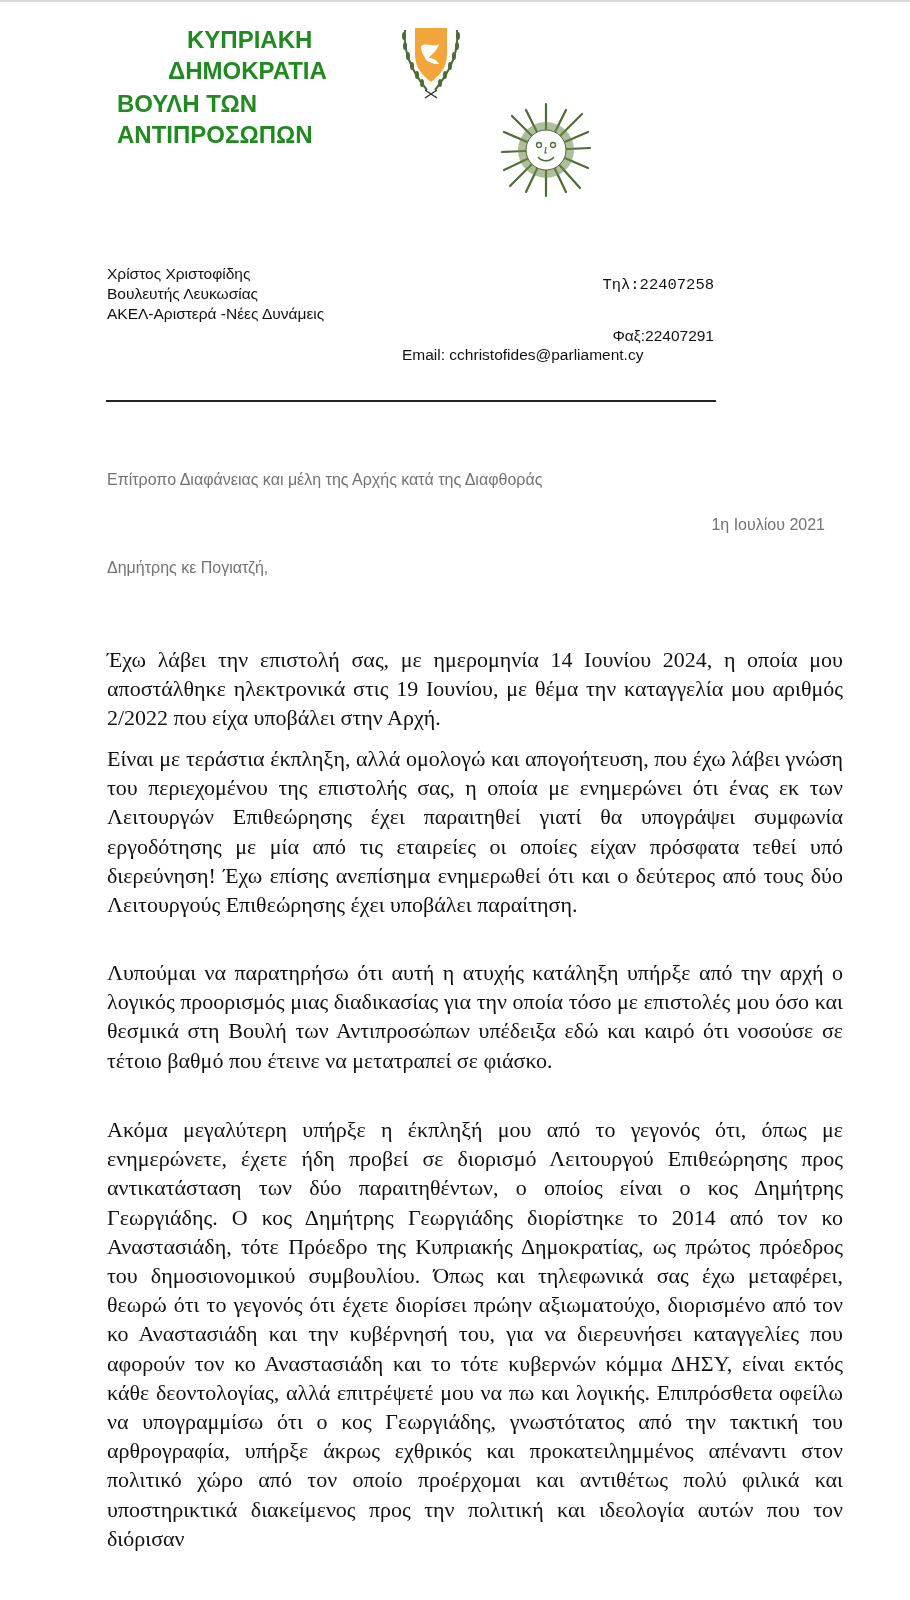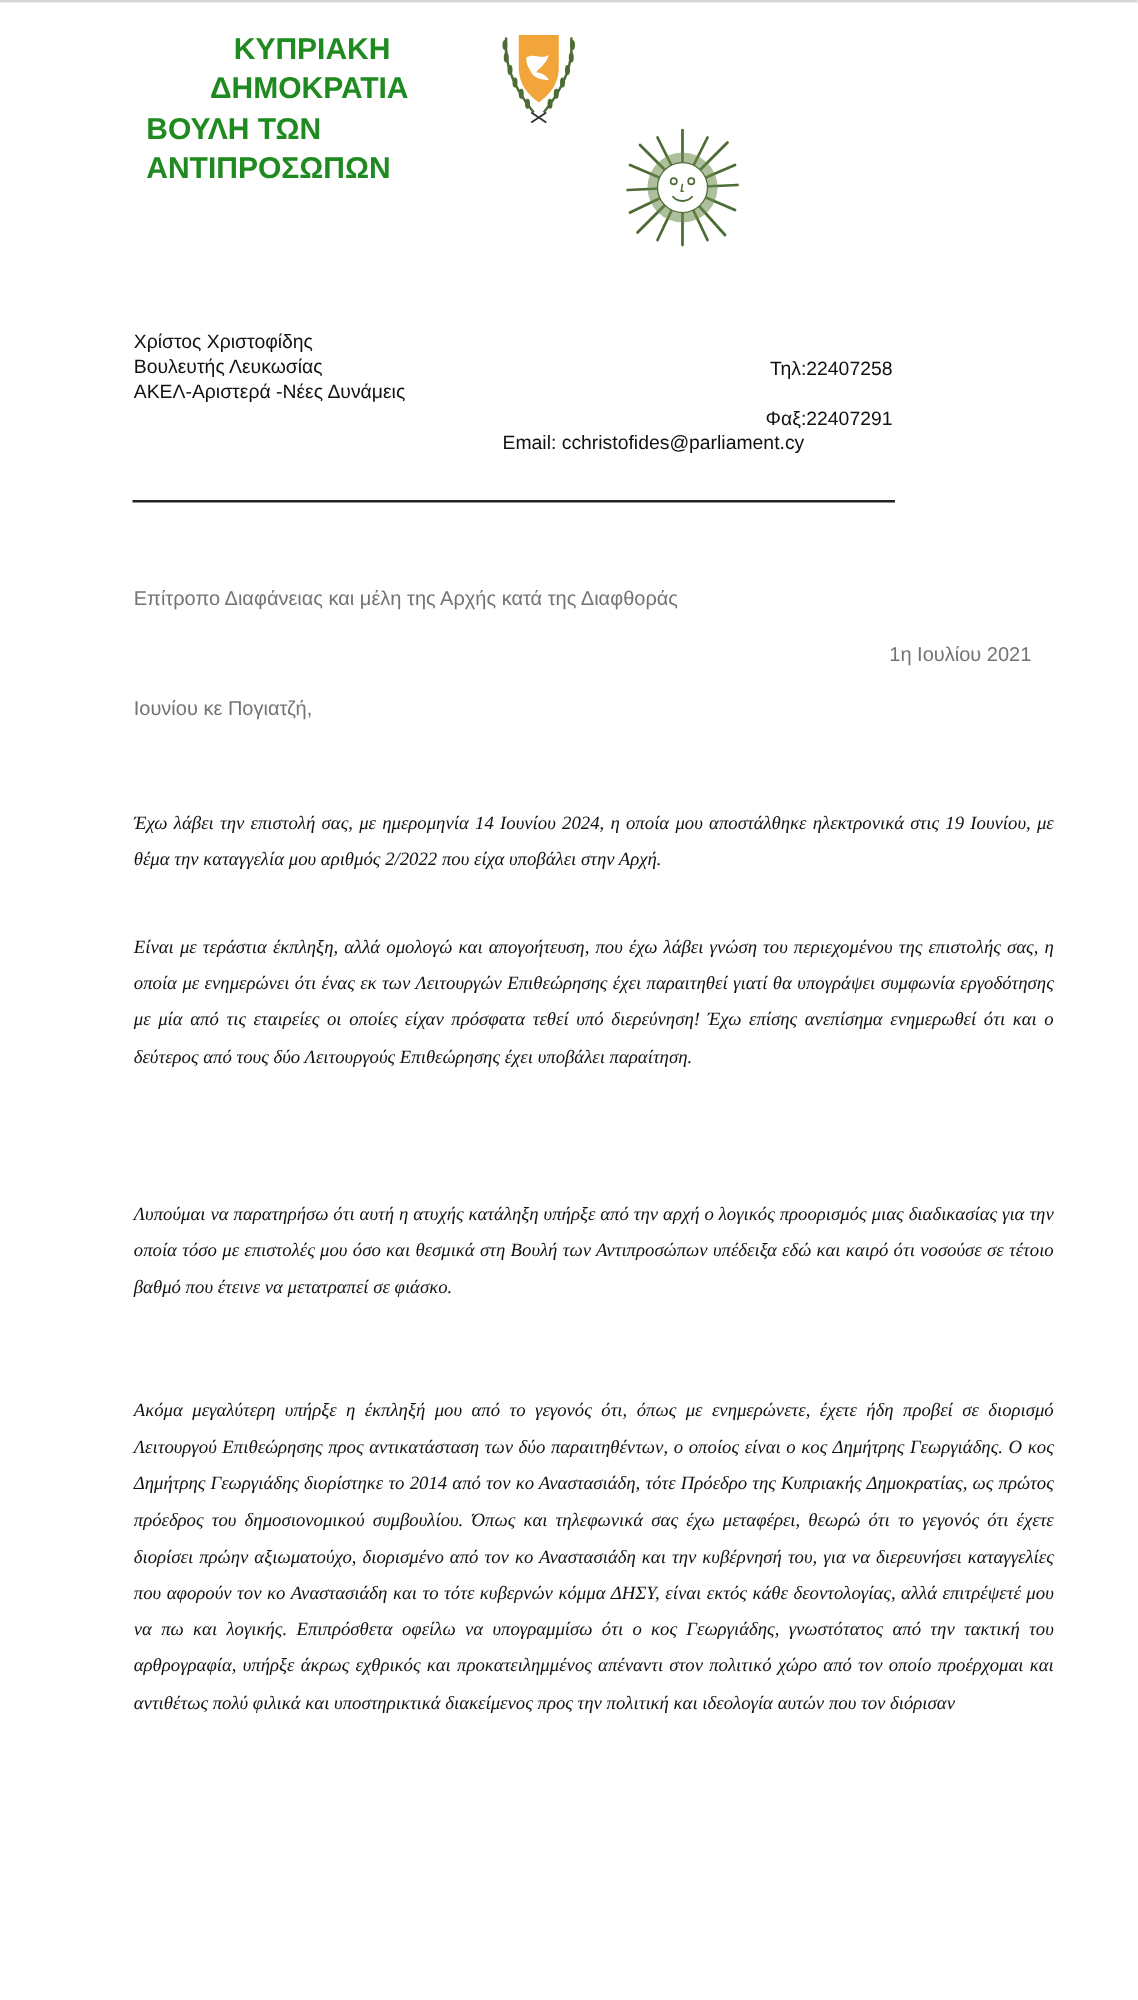--- a/index.html
+++ b/index.html
@@ -11,21 +11,21 @@
   .abs { position: absolute; }
   .hdr {
     font-family: "Liberation Sans", sans-serif; font-weight: bold;
     color: #1f8a1f; font-size: 24px; line-height: 28px; white-space: nowrap;
   }
   .sans { font-family: "Liberation Sans", sans-serif; color: #111; font-size: 15.5px; line-height: 19.5px; white-space: nowrap; margin-top: 24px; }
   .serif { font-family: Liberation Sans, sans-serif; color: #737373; font-size: 16px; line-height: 29px; }
   .rule { height: 2px; background: #222; }
   .para {
     position: absolute; left: 107px; width: 736px; text-align: justify;
-    font-family: "Liberation Serif", serif; color: #111; font-size: 15px; line-height: 29.2px; font-style: italic;
+    font-family: "Liberation Serif", serif; color: #111; font-size: 22px; line-height: 29.2px;
   }
 </style>
 </head>
 <body>
 
 <div class="abs hdr" style="left:187px; top:24px;">ΚΥΠΡΙΑΚΗ</div>
 <div class="abs hdr" style="left:168px; top:55px;">ΔΗΜΟΚΡΑΤΙΑ</div>
 <div class="abs hdr" style="left:117px; top:88px;">ΒΟΥΛΗ ΤΩΝ</div>
 <div class="abs hdr" style="left:117px; top:119px;text-align:right;">ΑΝΤΙΠΡΟΣΩΠΩΝ</div>
 
@@ -80,26 +80,26 @@
     <circle cx="39" cy="43" r="2.5" fill="none" stroke="#4d6b34" stroke-width="1.3"></circle>
     <circle cx="53" cy="43" r="2.5" fill="none" stroke="#4d6b34" stroke-width="1.3"></circle>
     <path d="M46 45 L45 51 L47 51" stroke="#4d6b34" stroke-width="1.2" fill="none"></path>
     <path d="M38 55 C42 60 50 60 54 55" stroke="#4d6b34" stroke-width="1.5" fill="none"></path>
   </svg>
 </div>
 
 <div class="abs sans" style="left:107px; top:238px;">Χρίστος Χριστοφίδης</div>
 <div class="abs sans" style="left:107px; top:258px;">Βουλευτής Λευκωσίας</div>
 <div class="abs sans" style="left:107px; top:278px;text-align:center;">ΑΚΕΛ-Αριστερά -Νέες Δυνάμεις</div>
-<div class="abs sans" style="right:196px; top:260px;">Τηλ:22407258</div>
+<div class="abs sans" style="right:196px; top:250px;font-family:Liberation Mono, monospace;">Τηλ:22407258</div>
 <div class="abs sans" style="right:196px; top:300px;">Φαξ:22407291</div>
 <div class="abs sans" style="left:402px; top:319px;">Email: cchristofides@parliament.cy</div>
 
 <div class="abs rule" style="left:106px; top:398px; width:610px;"></div>
 
 <div class="abs serif" style="left:107px; top:463px; white-space:nowrap;">Επίτροπο Διαφάνειας και μέλη της Αρχής κατά της Διαφθοράς</div>
 <div class="abs serif" style="right:85px; top:508px; white-space:nowrap;">1η Ιουλίου 2021</div>
-<div class="abs serif" style="left:107px; top:551px; white-space:nowrap;">Ιουνίου κε Πογιατζή,</div>
+<div class="abs serif" style="left:107px; top:551px; white-space:nowrap;">Δημήτρης κε Πογιατζή,</div>
 
 <div class="para" style="top:643px;">Έχω λάβει την επιστολή σας, με ημερομηνία 14 Ιουνίου 2024, η οποία μου αποστάλθηκε ηλεκτρονικά στις 19 Ιουνίου, με θέμα την καταγγελία μου αριθμός 2/2022 που είχα υποβάλει στην Αρχή.</div>
 <div class="para" style="top:742px;">Είναι με τεράστια έκπληξη, αλλά ομολογώ και απογοήτευση, που έχω λάβει γνώση του περιεχομένου της επιστολής σας, η οποία με ενημερώνει ότι ένας εκ των Λειτουργών Επιθεώρησης έχει παραιτηθεί γιατί θα υπογράψει συμφωνία εργοδότησης με μία από τις εταιρείες οι οποίες είχαν πρόσφατα τεθεί υπό διερεύνηση! Έχω επίσης ανεπίσημα ενημερωθεί ότι και ο δεύτερος από τους δύο Λειτουργούς Επιθεώρησης έχει υποβάλει παραίτηση.</div>
 <div class="para" style="top:956px;">Λυπούμαι να παρατηρήσω ότι αυτή η ατυχής κατάληξη υπήρξε από την αρχή ο λογικός προορισμός μιας διαδικασίας για την οποία τόσο με επιστολές μου όσο και θεσμικά στη Βουλή των Αντιπροσώπων υπέδειξα εδώ και καιρό ότι νοσούσε σε τέτοιο βαθμό που έτεινε να μετατραπεί σε φιάσκο.</div>
 <div class="para" style="top:1113px;">Ακόμα μεγαλύτερη υπήρξε η έκπληξή μου από το γεγονός ότι, όπως με ενημερώνετε, έχετε ήδη προβεί σε διορισμό Λειτουργού Επιθεώρησης προς αντικατάσταση των δύο παραιτηθέντων, ο οποίος είναι ο κος Δημήτρης Γεωργιάδης. Ο κος Δημήτρης Γεωργιάδης διορίστηκε το 2014 από τον κο Αναστασιάδη, τότε Πρόεδρο της Κυπριακής Δημοκρατίας, ως πρώτος πρόεδρος του δημοσιονομικού συμβουλίου. Όπως και τηλεφωνικά σας έχω μεταφέρει, θεωρώ ότι το γεγονός ότι έχετε διορίσει πρώην αξιωματούχο, διορισμένο από τον κο Αναστασιάδη και την κυβέρνησή του, για να διερευνήσει καταγγελίες που αφορούν τον κο Αναστασιάδη και το τότε κυβερνών κόμμα ΔΗΣΥ, είναι εκτός κάθε δεοντολογίας, αλλά επιτρέψετέ μου να πω και λογικής. Επιπρόσθετα οφείλω να υπογραμμίσω ότι ο κος Γεωργιάδης, γνωστότατος από την τακτική του αρθρογραφία, υπήρξε άκρως εχθρικός και προκατειλημμένος απέναντι στον πολιτικό χώρο από τον οποίο προέρχομαι και αντιθέτως πολύ φιλικά και υποστηρικτικά διακείμενος προς την πολιτική και ιδεολογία αυτών που τον διόρισαν</div>
 
 </body></html>

